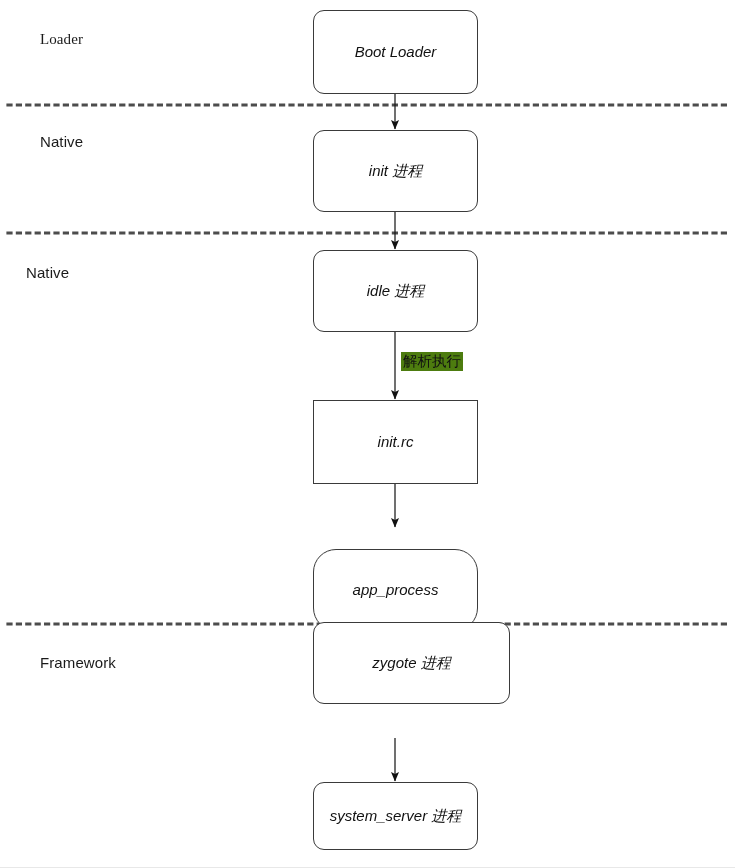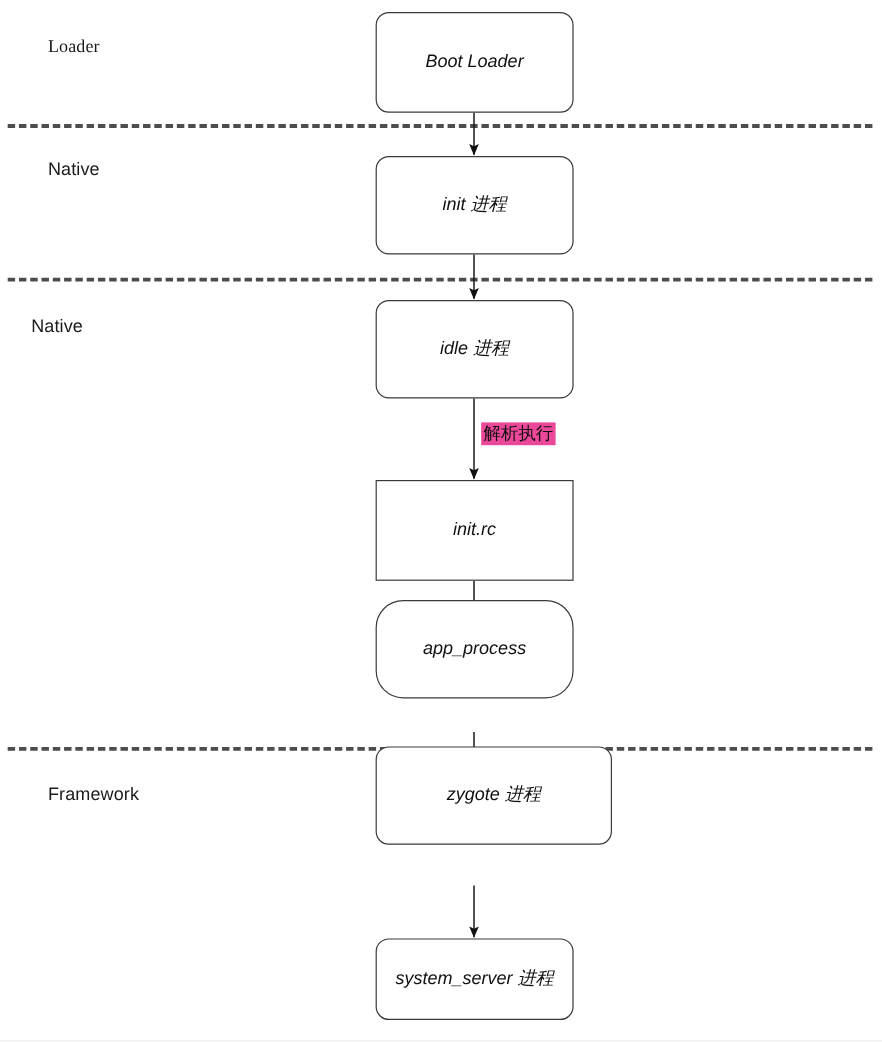--- a/index.html
+++ b/index.html
@@ -53,21 +53,21 @@
   .node.rounded { border-radius: 11px; }
   .node.sharp   { border-radius: 0; justify-content: flex-end; }
   .node-label {
     display: block;
     width: 100%;
   }
   .edge-label {
     position: absolute;
     font-size: 14.5px;
     color: #111111;
-    background: #ec4899;
+    background: #4d7c0f;
     white-space: nowrap;
     padding: 0 2px;
   }
 </style>
 </head>
 <body>
 
 <div id="canvas">
 
   <svg id="diagram-svg" viewBox="0 0 735 868" xmlns="http://www.w3.org/2000/svg">
@@ -103,21 +103,21 @@
       </div>
       <div class="node rounded" style="left: 313px; top: 130px; width: 165px; height: 82px;">
         <span class="node-label">init 进程</span>
       </div>
       <div class="node rounded" style="left: 313px; top: 250px; width: 165px; height: 82px;">
         <span class="node-label">idle 进程</span>
       </div>
       <div class="node sharp" style="left: 313px; top: 400px; width: 165px; height: 84px;">
         <span class="node-label">init.rc</span>
       </div>
-      <div class="node rounded" style="left: 313px; top: 500px; width: 165px; height: 82px; border-radius: 23px;">
+      <div class="node rounded" style="left: 313px; top: 549px; width: 165px; height: 82px; border-radius: 23px;">
         <span class="node-label">app_process</span>
       </div>
       <div class="node rounded" style="left: 313px; top: 622px; width: 197px; height: 82px;">
         <span class="node-label">zygote 进程</span>
       </div>
       <div class="node rounded" style="left: 313px; top: 782px; width: 165px; height: 68px;">
         <span class="node-label">system_server 进程</span>
       </div>
     </div>
   <div id="edge-label-group">

